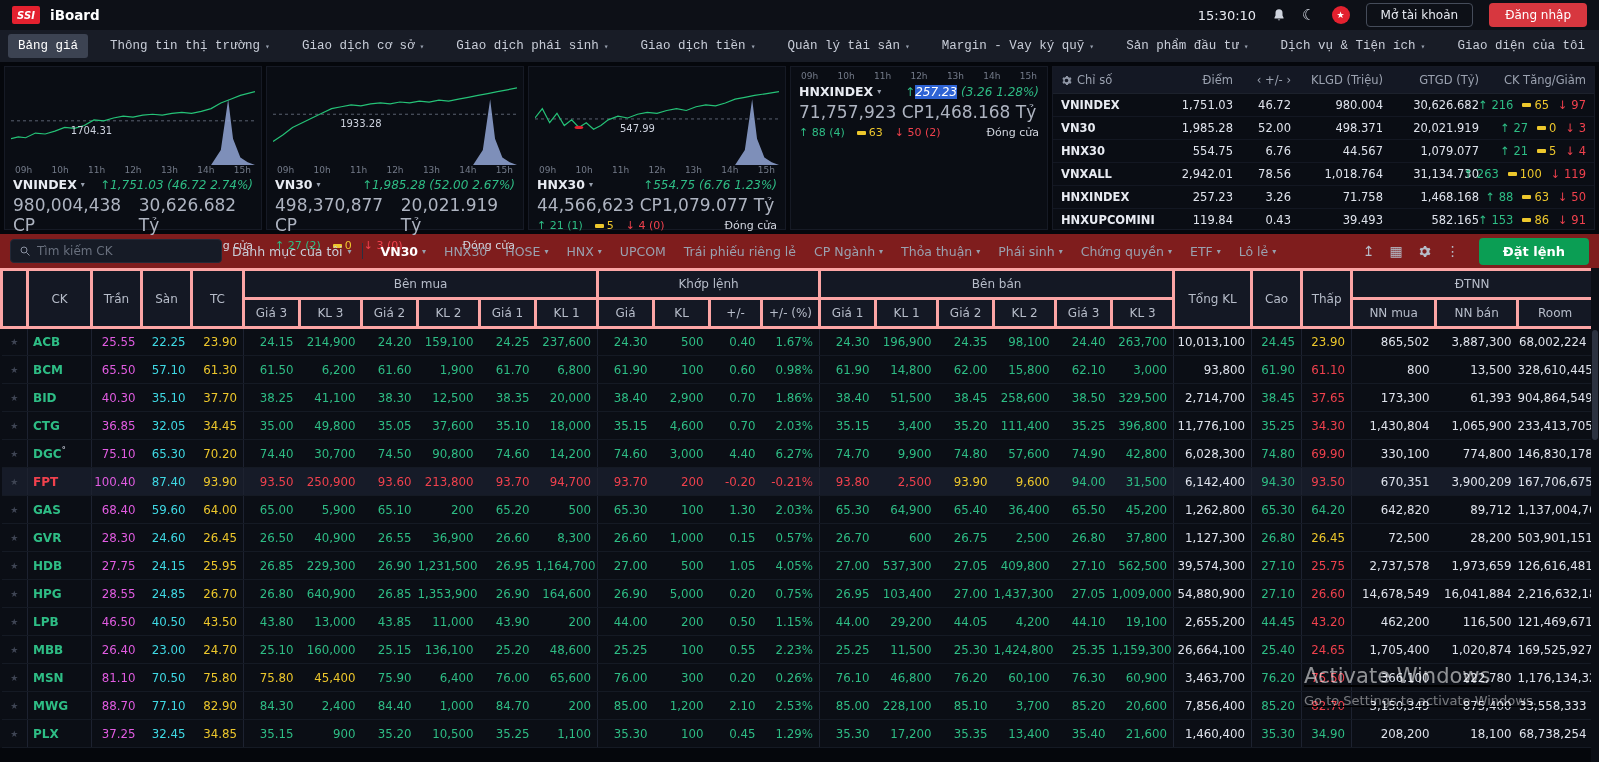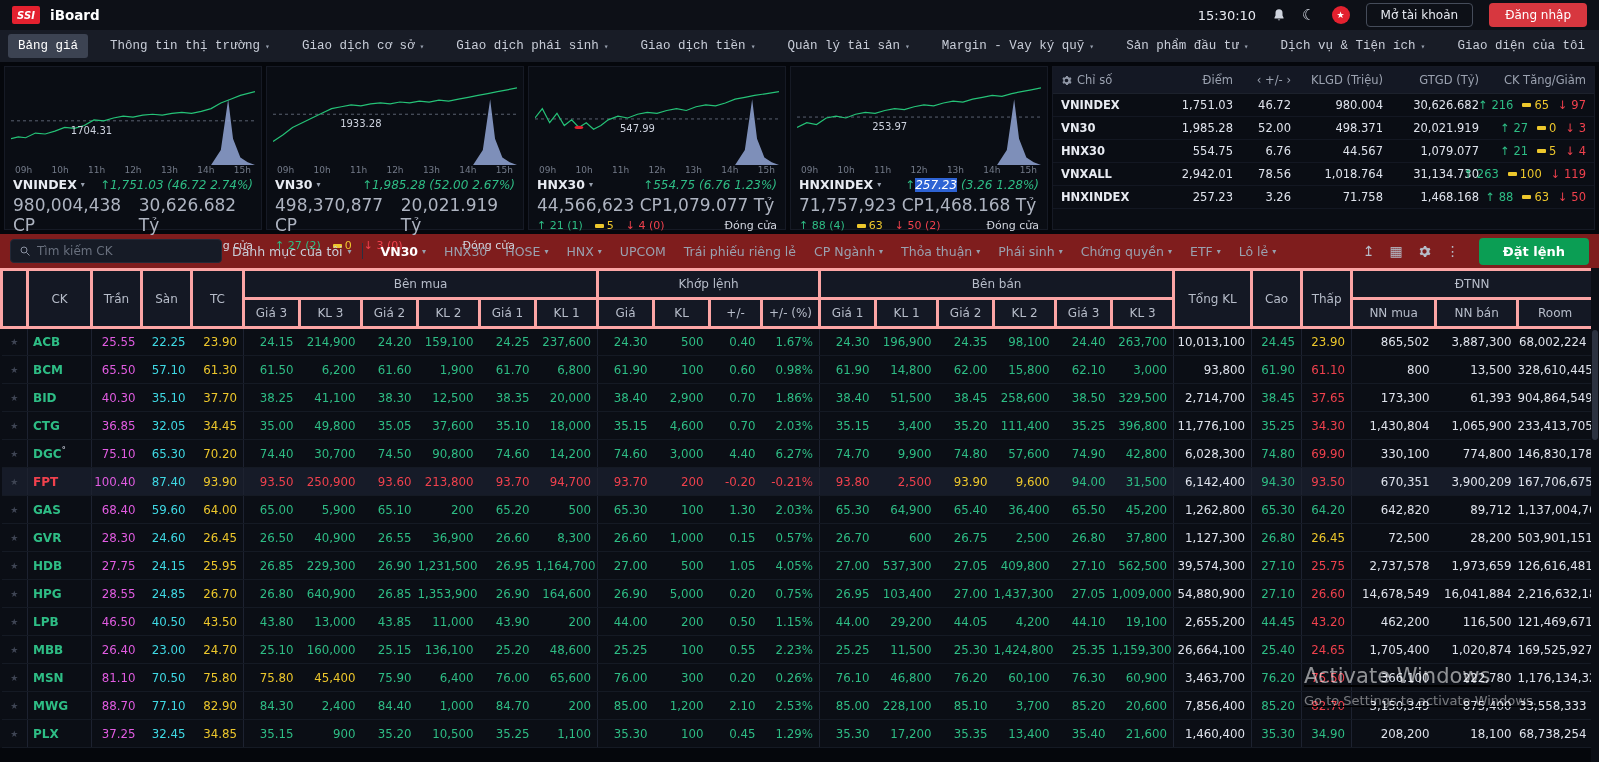--- a/index.html
+++ b/index.html
@@ -298,29 +298,20 @@
       <span class="c-ref flatwrap">
             <span class="bar"></span>
             <span class="f">5</span>
           </span>
       <span class="c-down">↓ <span class="d">4 (0)</span></span>
       <span class="session">Đóng cửa</span>
     </div>
   </div>
 
   <div class="chart-panel">
-    <div class="chart-area">
-      <svg viewBox="0 0 100 100" preserveAspectRatio="none">
-        <line class="refline" x1="0" x2="100" y1="49" y2="49"></line>
-        <polygon class="volspike" points="82,100 86,84 89,30 91,72 94,92 97,97 100,100"></polygon>
-        <polyline class="priceline" points="0,60 4,55 8,57 12,50 16,48 20,50 24,46 28,44 32,45 36,42 40,40 44,41 48,38 52,36 56,37 60,34 64,32 68,33 72,30 76,28 80,26 84,27 88,24 92,22 96,20 100,18"></polyline>
-        <circle class="marker" r="1.8" style="display:none"></circle>
-      </svg>
-      <div class="chart-label" style="left: 38%; top: 53%;">253.97</div>
-    </div>
     <div class="chart-xaxis">
           <span>09h</span>
           <span>10h</span>
           <span>11h</span>
           <span>12h</span>
           <span>13h</span>
           <span>14h</span>
           <span>15h</span>
         </div>
     <div class="sum1">
@@ -445,20 +436,37 @@
                 <span class="ud-cell">
                   <span class="c-up">↑ 88</span>
                   <span class="c-ref flatwrap">
                     <span class="bar"></span>
                     <span>63</span>
                   </span>
                   <span class="c-down">↓ 50</span>
                 </span>
               </td>
             </tr>
+            <tr>
+              <td>HNXUPCOMINI</td>
+              <td class="c-up">119.84</td>
+              <td class="c-up">0.43</td>
+              <td class="c-white">39.493</td>
+              <td class="c-white">582.165</td>
+              <td>
+                <span class="ud-cell">
+                  <span class="c-up">↑ 153</span>
+                  <span class="c-ref flatwrap">
+                    <span class="bar"></span>
+                    <span>86</span>
+                  </span>
+                  <span class="c-down">↓ 91</span>
+                </span>
+              </td>
+            </tr>
           </tbody>
       </table>
     </div>
   </div>
 
   <div class="toolbar">
     <div class="search-box">
       <span style="display:flex">
         <svg width="12" height="12" viewBox="0 0 24 24" fill="none" stroke="#8b92a2" stroke-width="2">
             <circle cx="10" cy="10" r="6"></circle>

